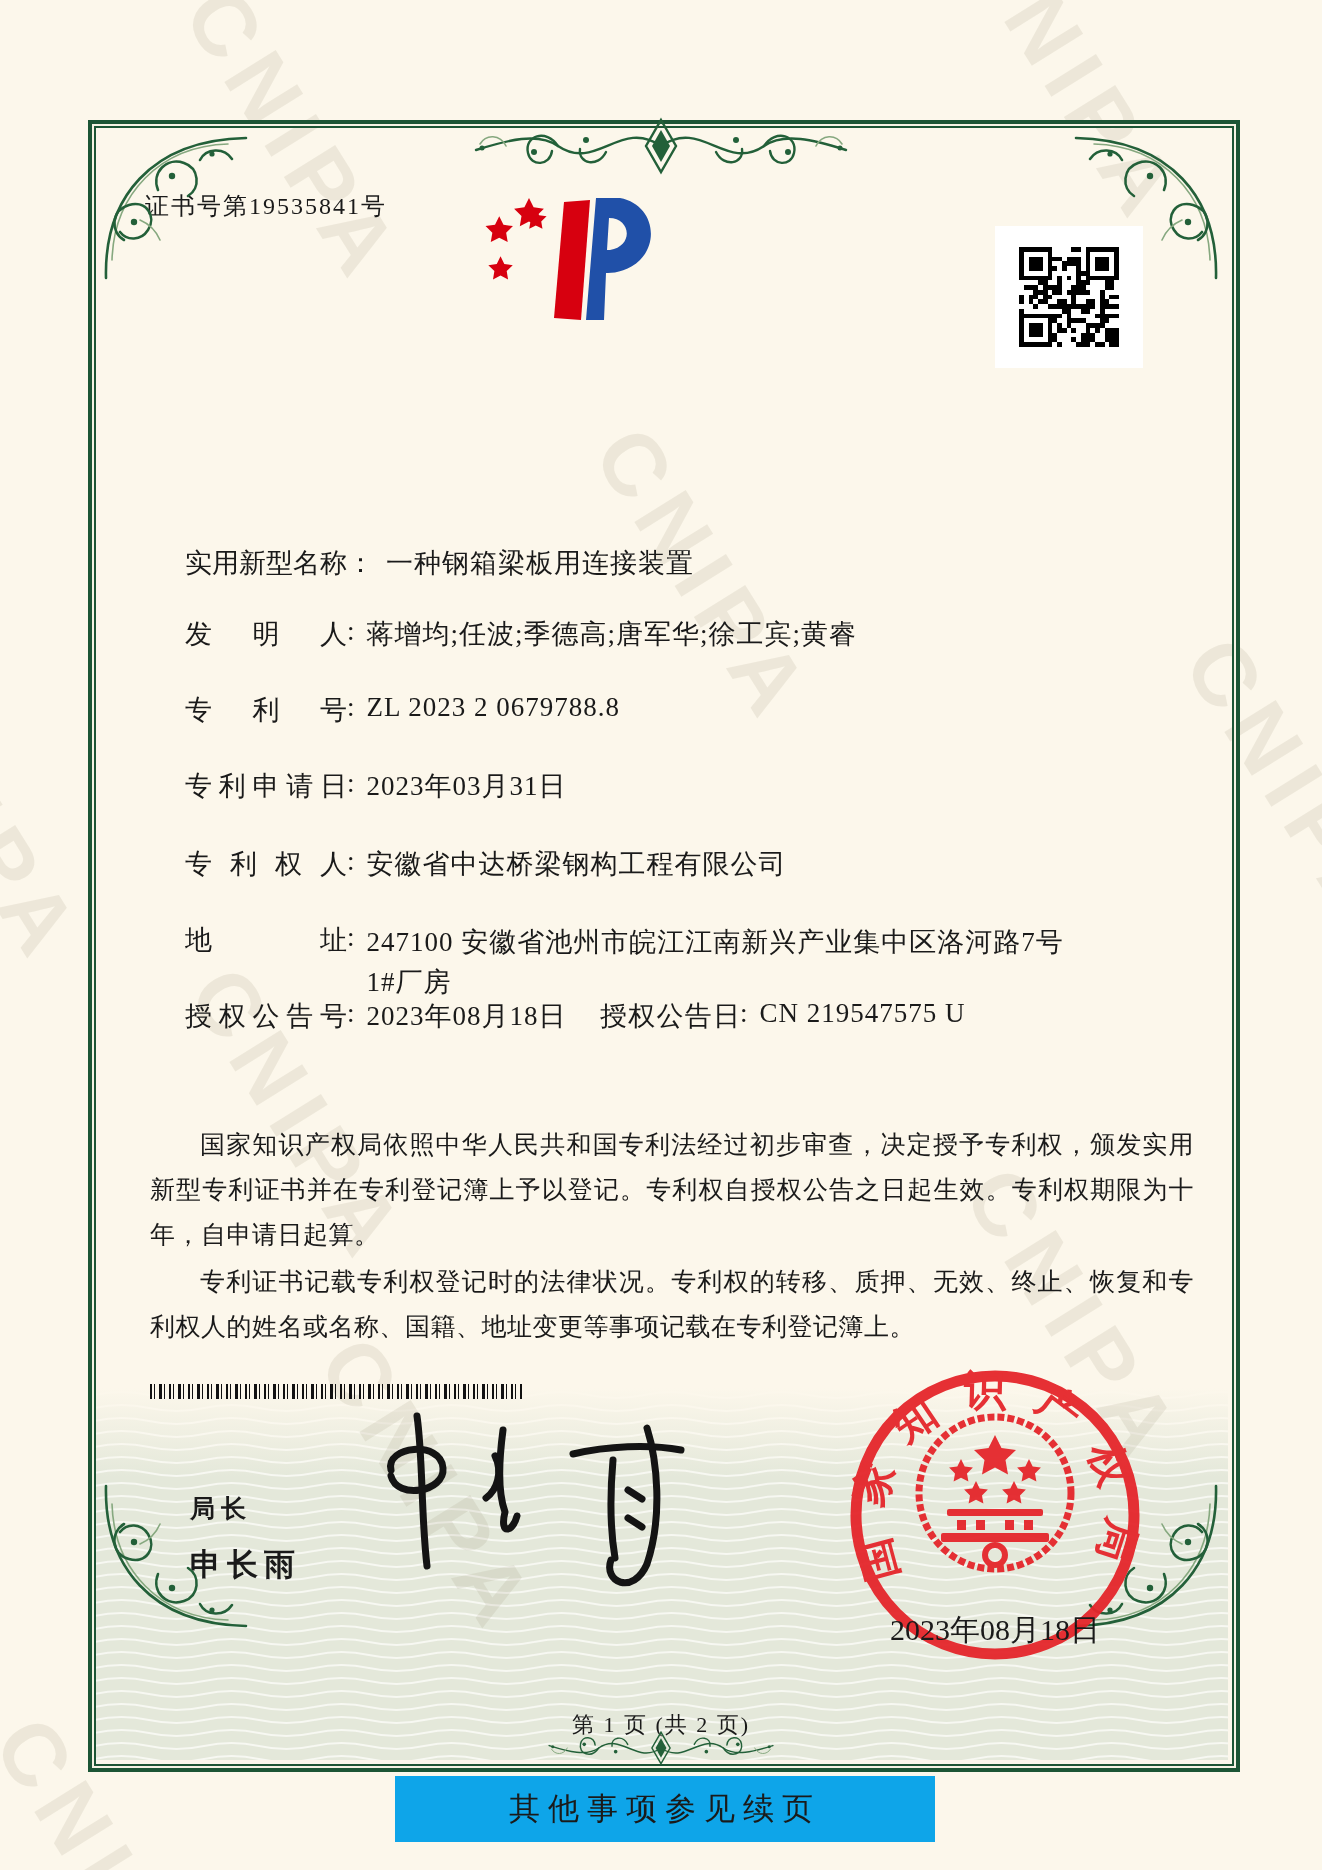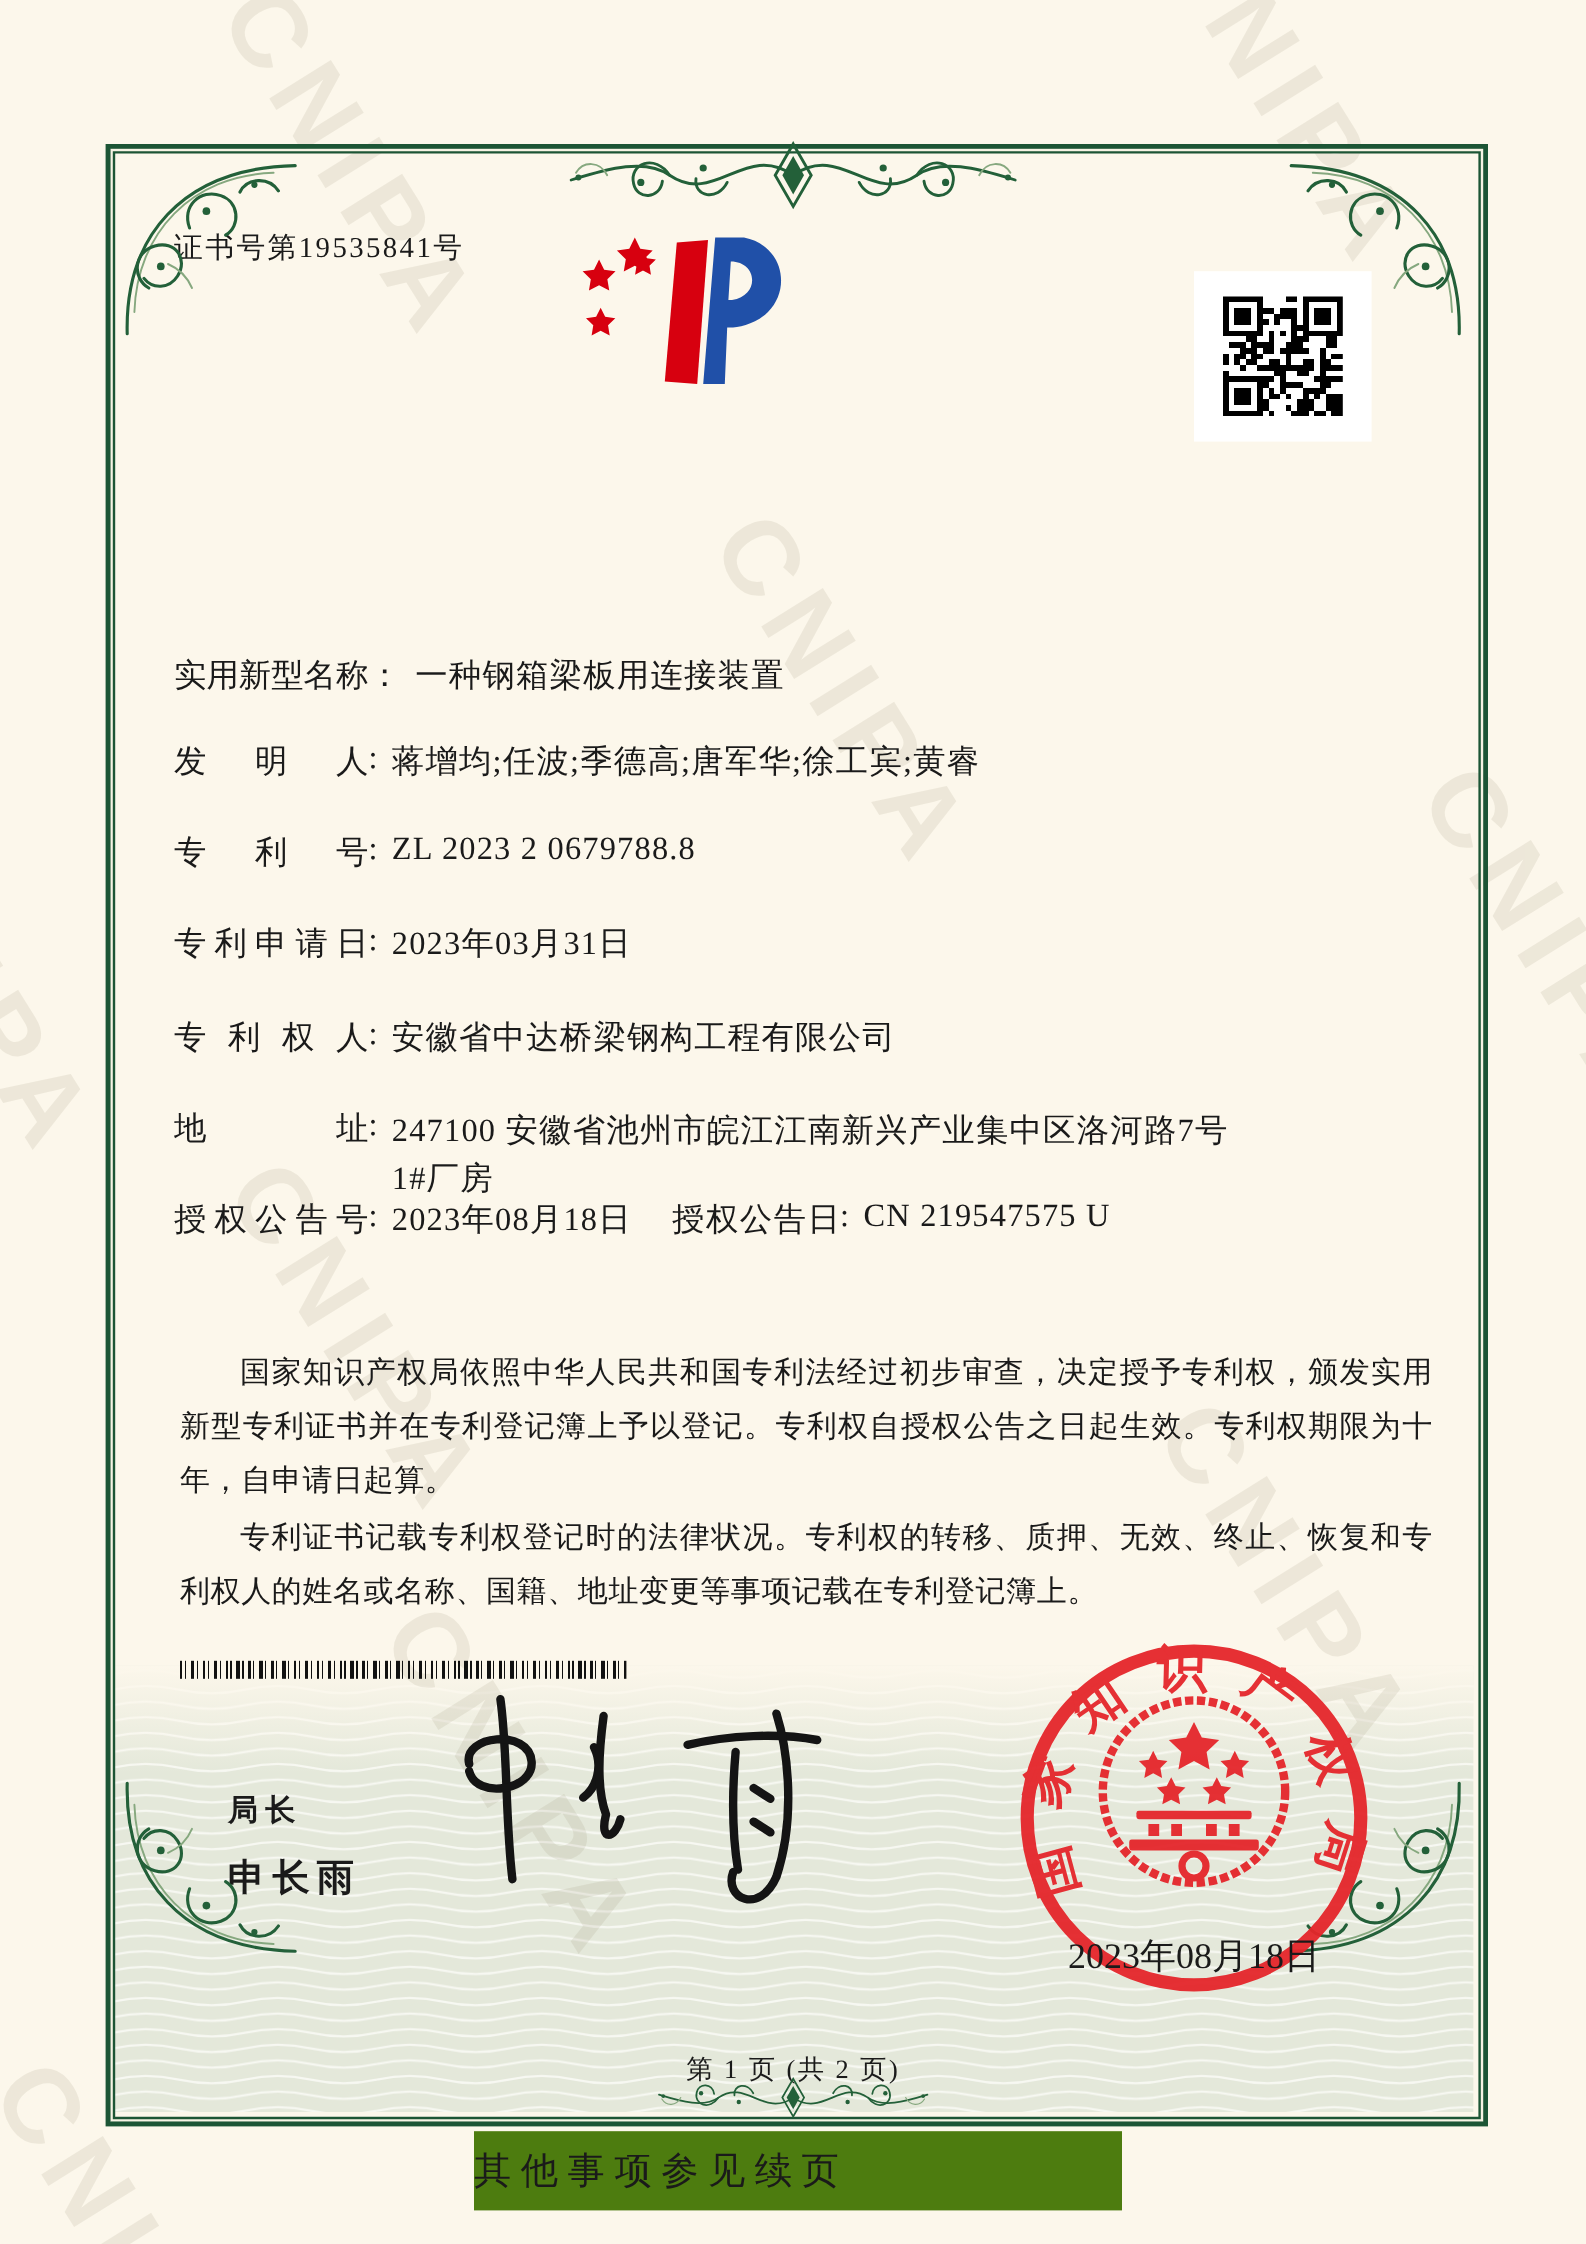--- a/index.html
+++ b/index.html
@@ -46,21 +46,21 @@
     position:absolute; left:995px; top:226px; width:148px; height:142px;
     background:#ffffff; z-index:2;
   }
   #qr{position:absolute; left:24px; top:21px;}
   #title{
     position:absolute; left:0; top:414px; width:100%; text-align:center;
     font-size:58px; font-weight:bold; letter-spacing:8px; z-index:2;
   }
   
   .frow{position:absolute; left:145px; font-size:27px; z-index:2; white-space:nowrap;}
-  .flabel{display:inline-block; width:162px; text-align:justify; text-align-last:justify; vertical-align:top;}
+  .flabel{display:inline-block; width:162px; text-align:justify; text-align-last:justify; vertical-align:top;margin-left:40px;}
   .fcolon{display:inline-block; margin-right:12px; vertical-align:top;}
   .fvalue{display:inline-block; vertical-align:top; letter-spacing:1px;}
   #row-address .fvalue{white-space:normal; width:706px; line-height:40px;}
   #row-grant .pair2{position:absolute; left:415px; top:0; white-space:nowrap;}
   #row-grant .pair2 .flabel{width:140px;}
   
   #paras{
     position:absolute; left:150px; top:1122px; width:1044px; z-index:2;
     font-size:25px; line-height:45px; text-align:justify; letter-spacing:0.5px;
   }
@@ -78,21 +78,21 @@
   #signTitle{position:absolute; left:190px; top:1492px; font-family:"Liberation Sans","DejaVu Sans",sans-serif;
     font-weight:bold; font-size:25px; letter-spacing:6px; z-index:2;text-align:right;}
   #signName{position:absolute; left:190px; top:1544px; font-family:"Liberation Sans","DejaVu Sans",sans-serif;
     font-weight:bold; font-size:31px; letter-spacing:6px; z-index:2;}
   #signatureSvg{position:absolute; left:345px; top:1398px; z-index:2;}
   #sealSvg{position:absolute; left:845px; top:1365px; z-index:4; opacity:0.95;}
   
   #pageInfo{position:absolute; left:0; top:1710px; width:1322px; text-align:center; font-size:22px; z-index:2; letter-spacing:2px;}
   #contNote{
     position:absolute; left:395px; top:1776px; width:540px; height:66px; line-height:66px;
-    background:#4d7c0f; font-size:31px; letter-spacing:8px; z-index:2;
+    background:#0ea5e9; text-align:center; font-size:31px; letter-spacing:8px; z-index:2;
   }
 </style>
 </head>
 <body>
 
 <div id="page">
 
   <div class="wm" style="left:250px; top:-30px;">CNIPA</div>
   <div class="wm" style="left:1030px; top:-90px;">CNIPA</div>
   <div class="wm" style="left:660px; top:410px;">CNIPA</div>

